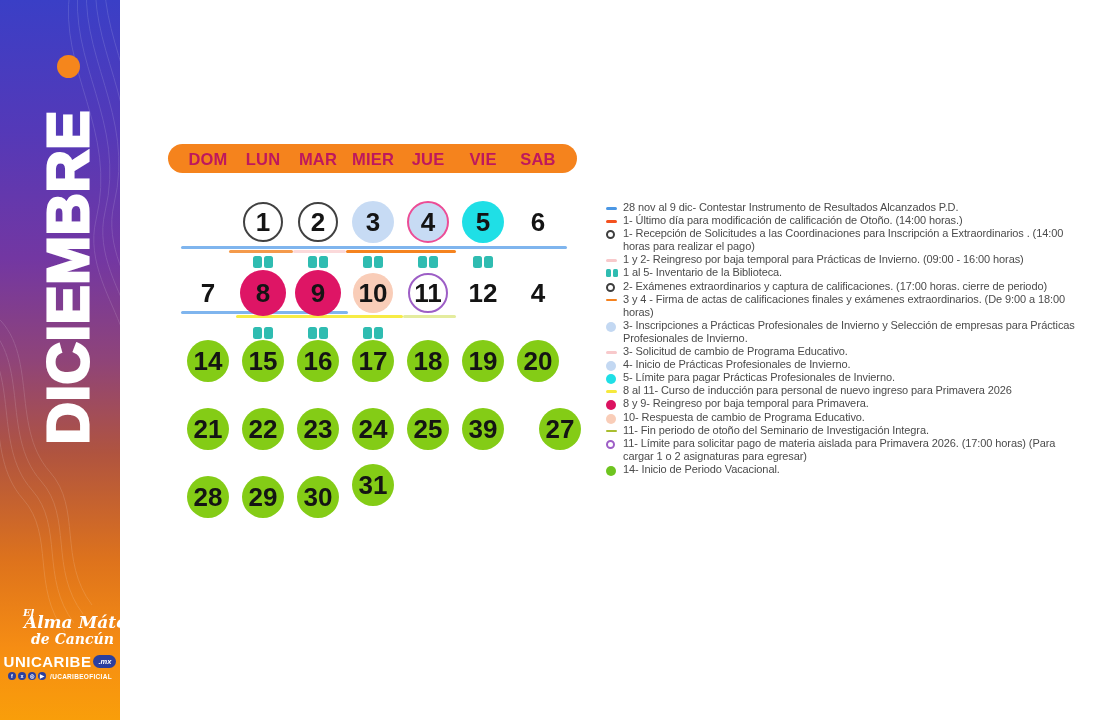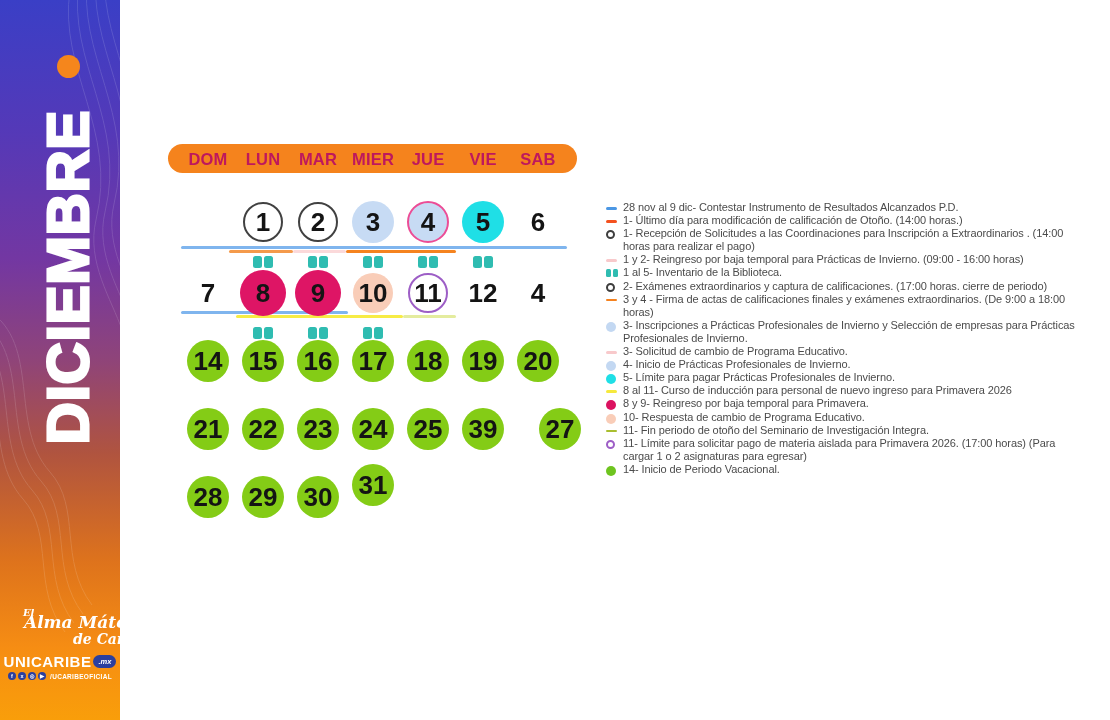--- a/index.html
+++ b/index.html
@@ -14,22 +14,22 @@
   .month-dot{position:absolute;left:57px;top:55px;width:23px;height:23px;border-radius:50%;
     background:#F5861C;}
   .month-title{position:absolute;left:-142px;top:237px;width:420px;height:80px;line-height:80px;
     transform:rotate(-90deg);text-align:center;color:#fff;font-weight:bold;font-size:58px;
     letter-spacing:1px;-webkit-text-stroke:3px #ffffff;font-family:"Liberation Sans",sans-serif;}
   .brand-block{position:absolute;left:0;top:600px;width:120px;text-align:center;color:#fff;}
   .tagline-el{position:absolute;left:23px;top:7px;font-family:"DejaVu Serif",serif;
     font-style:italic;font-weight:bold;font-size:10px;}
   .tagline1{position:absolute;left:0;top:12px;width:136px;font-family:"DejaVu Serif",serif;
     font-style:italic;font-weight:bold;font-size:17px;text-align:right;}
-  .tagline2{position:absolute;left:16px;top:31px;width:145px;font-family:"DejaVu Serif",serif;
-    font-style:italic;font-weight:bold;font-size:14px;padding-left:26px;}
+  .tagline2{position:absolute;left:0;top:31px;width:145px;font-family:"DejaVu Serif",serif;
+    font-style:italic;font-weight:bold;font-size:14px;}
   .brand-row{position:absolute;left:0;top:53px;width:120px;font-weight:bold;font-size:15px;
     letter-spacing:.5px;}
   .mx-badge{display:inline-block;background:#2B3F9E;color:#fff;font-size:7.5px;font-style:italic;
     padding:2px 5px;border-radius:8px;vertical-align:3px;margin-left:2px;letter-spacing:0;}
   .social-row{position:absolute;left:0;top:72px;width:120px;display:flex;align-items:center;
     justify-content:center;gap:2px;}
   .soc{width:8px;height:8px;border-radius:50%;background:#2B3F9E;color:#fff;font-size:5.5px;
     line-height:8px;text-align:center;display:inline-block;font-weight:bold;}
   .handle{font-size:6.5px;font-weight:bold;letter-spacing:.3px;margin-left:2px;}
 

